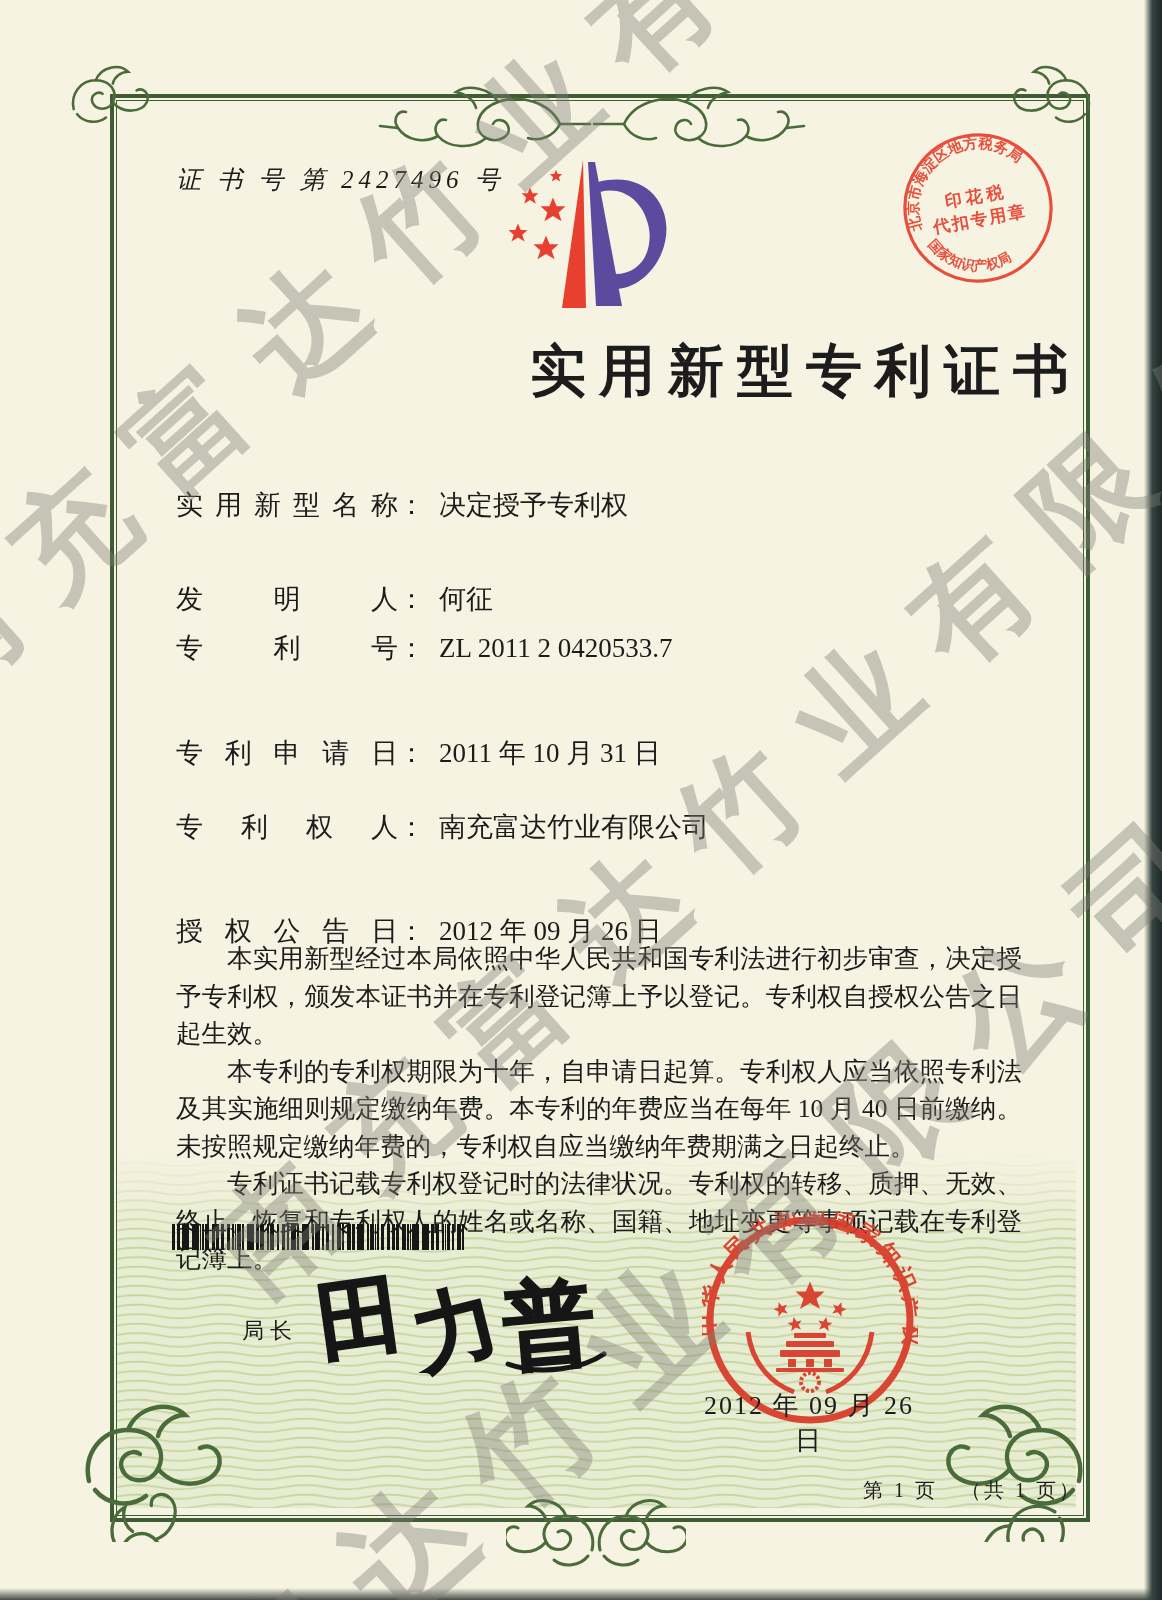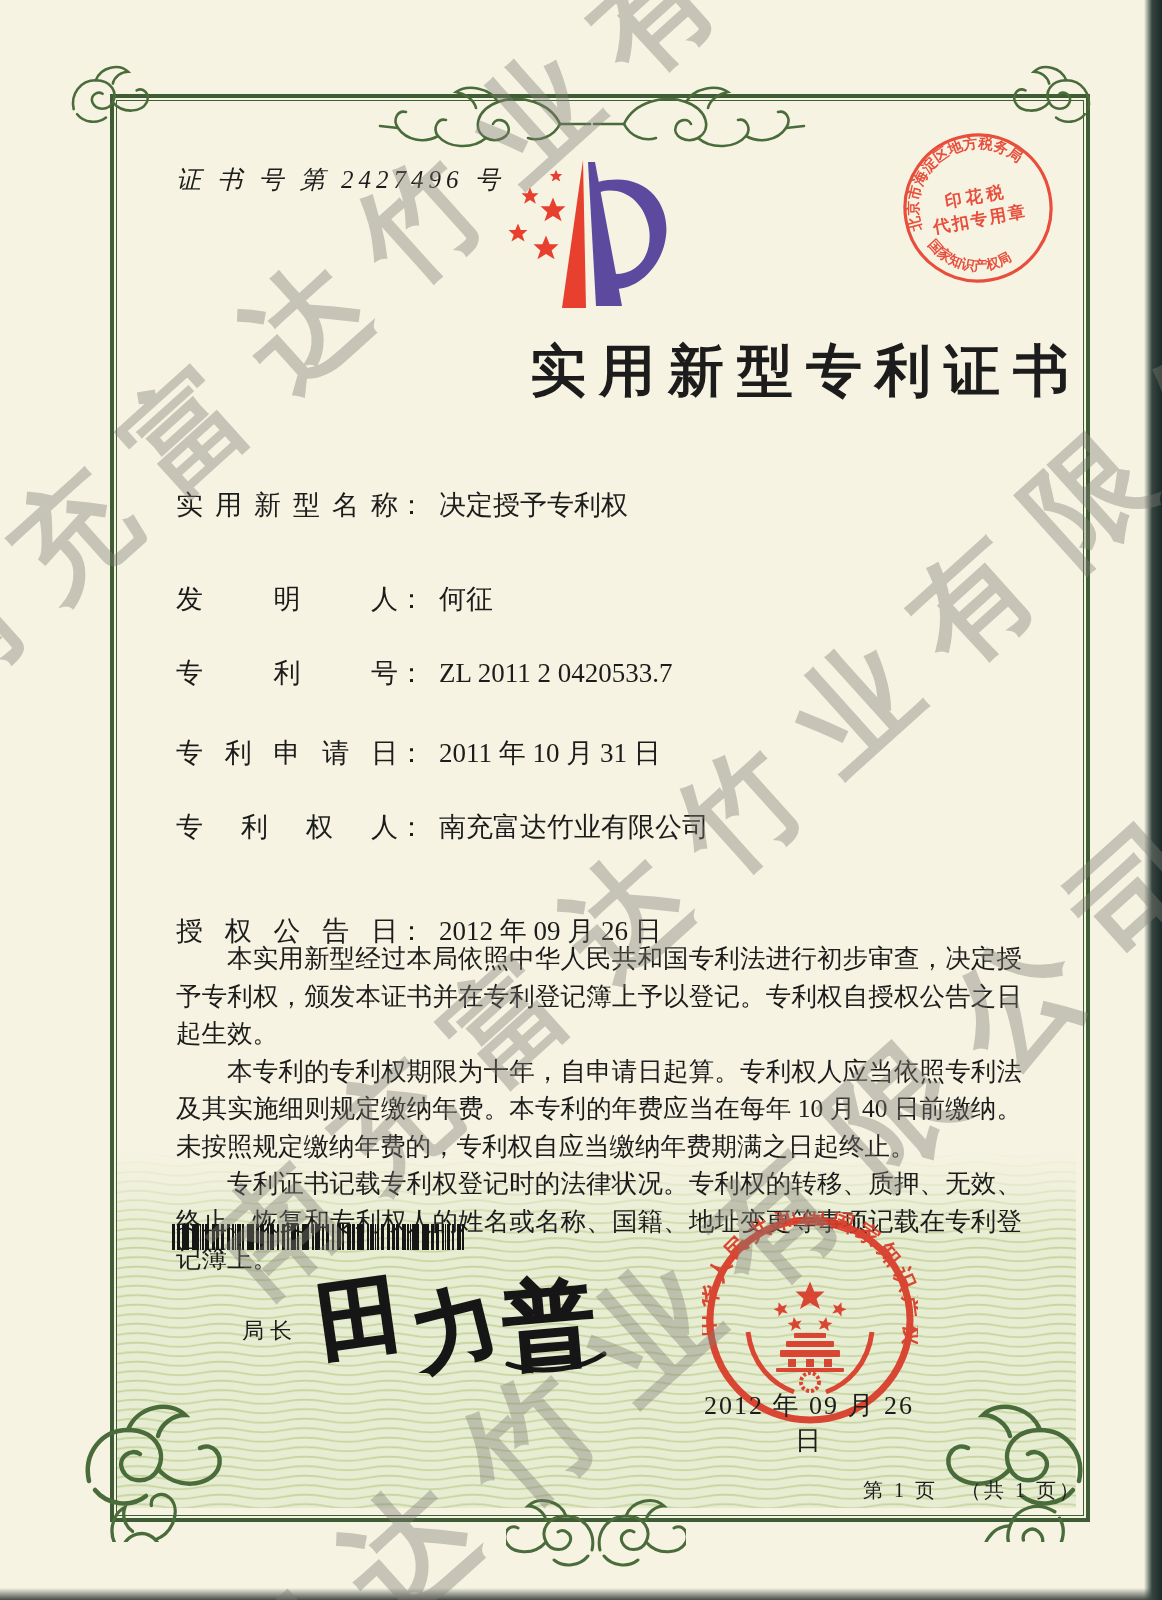--- a/index.html
+++ b/index.html
@@ -28,21 +28,21 @@
     background:linear-gradient(180deg,#f6f3e2 0%,rgba(246,243,226,0) 100%);}
 
   .txt{position:absolute;z-index:10;}
   .cert-no{left:176px;top:163px;font-size:25px;letter-spacing:5px;font-style:italic;}
   .title{left:110px;top:334px;width:972px;text-align:right;font-size:56px;font-weight:700;letter-spacing:13px;}
 
   .fields{position:absolute;left:176px;top:487px;z-index:10;font-size:27px;}
   .frow{position:absolute;left:0;white-space:nowrap;}
   .flabel{display:inline-block;width:222px;text-align:justify;text-align-last:justify;font-family:Liberation Serif, serif;}
   .fcolon{display:inline-block;margin-right:14px;}
-  .frow.r0{top:0px}.frow.r1{top:94px}.frow.r2{top:168px}
+  .frow.r0{top:0px}.frow.r1{top:94px}.frow.r2{top:143px}
   .frow.r3{top:248px}.frow.r4{top:322px}.frow.r5{top:426px}
 
   .paras{position:absolute;left:176px;top:940px;width:846px;z-index:10;
     font-size:25.5px;line-height:37.5px;text-align:justify;}
   .paras p{margin:0;text-indent:2em;}
 
   .barcode{position:absolute;left:172px;top:1224px;width:294px;height:26px;z-index:10;
     background:
       repeating-linear-gradient(90deg,#161616 0 2px,rgba(0,0,0,0) 2px 5px),
       repeating-linear-gradient(90deg,#161616 0 1px,rgba(0,0,0,0) 1px 7px),

